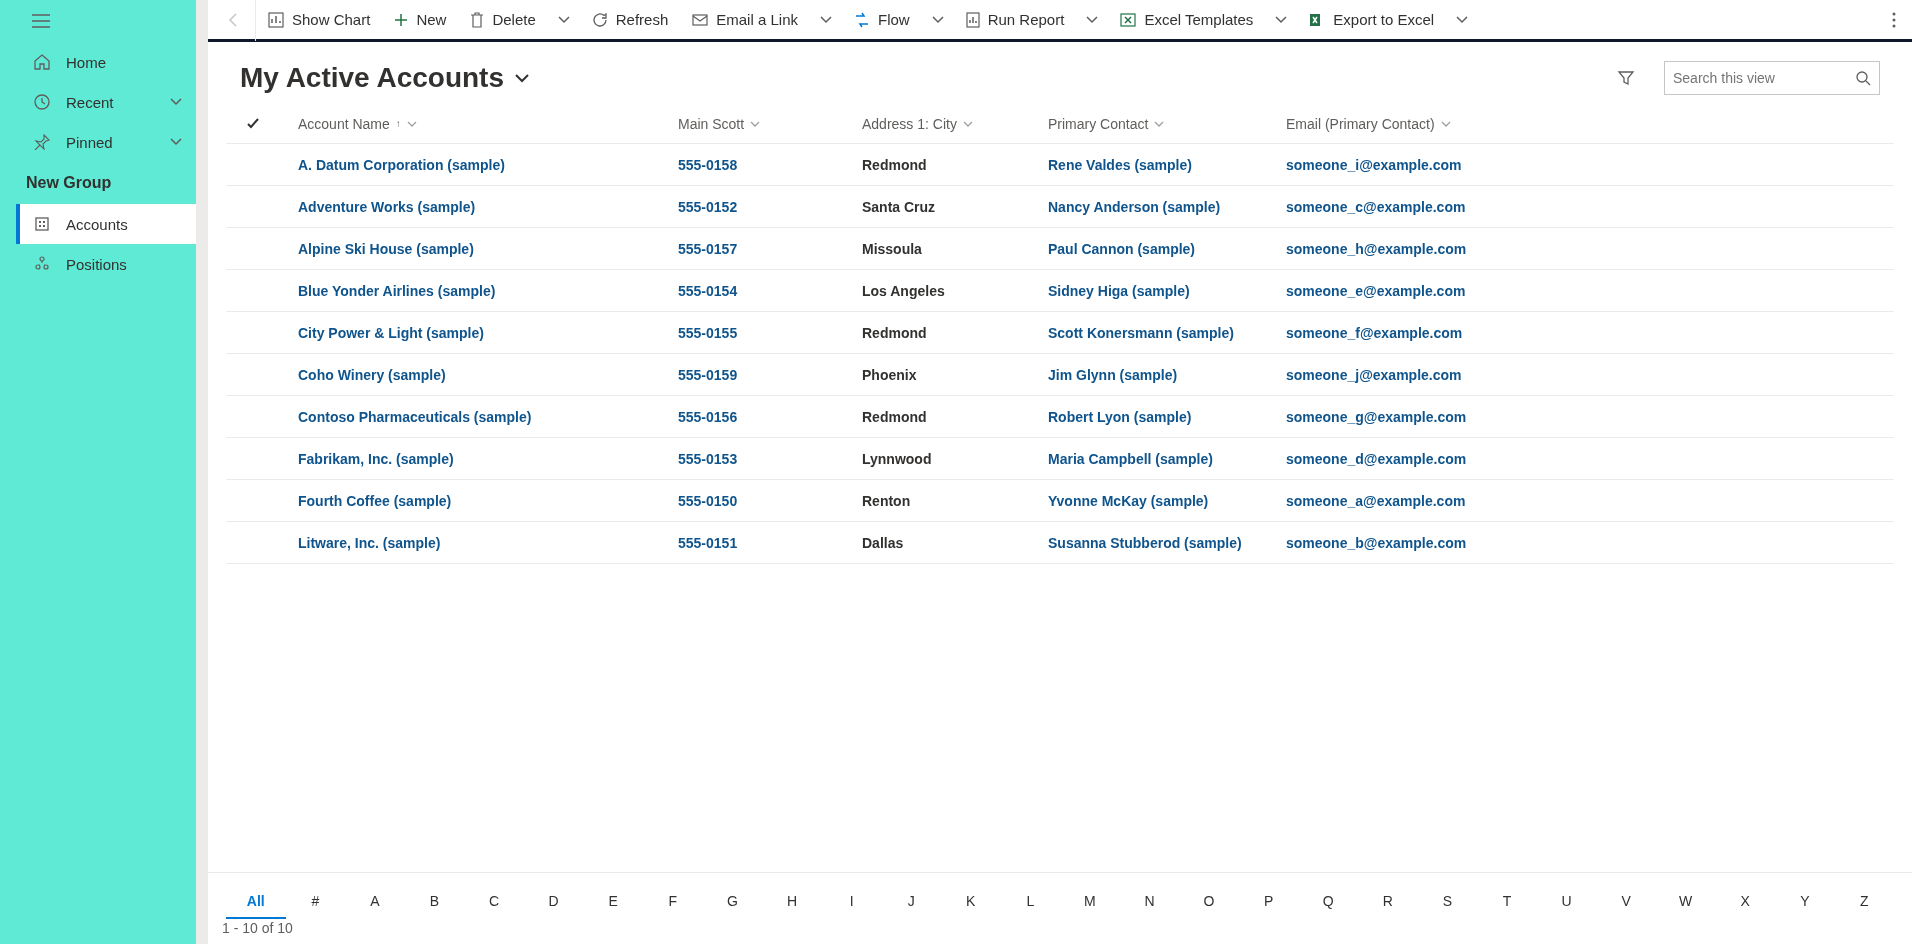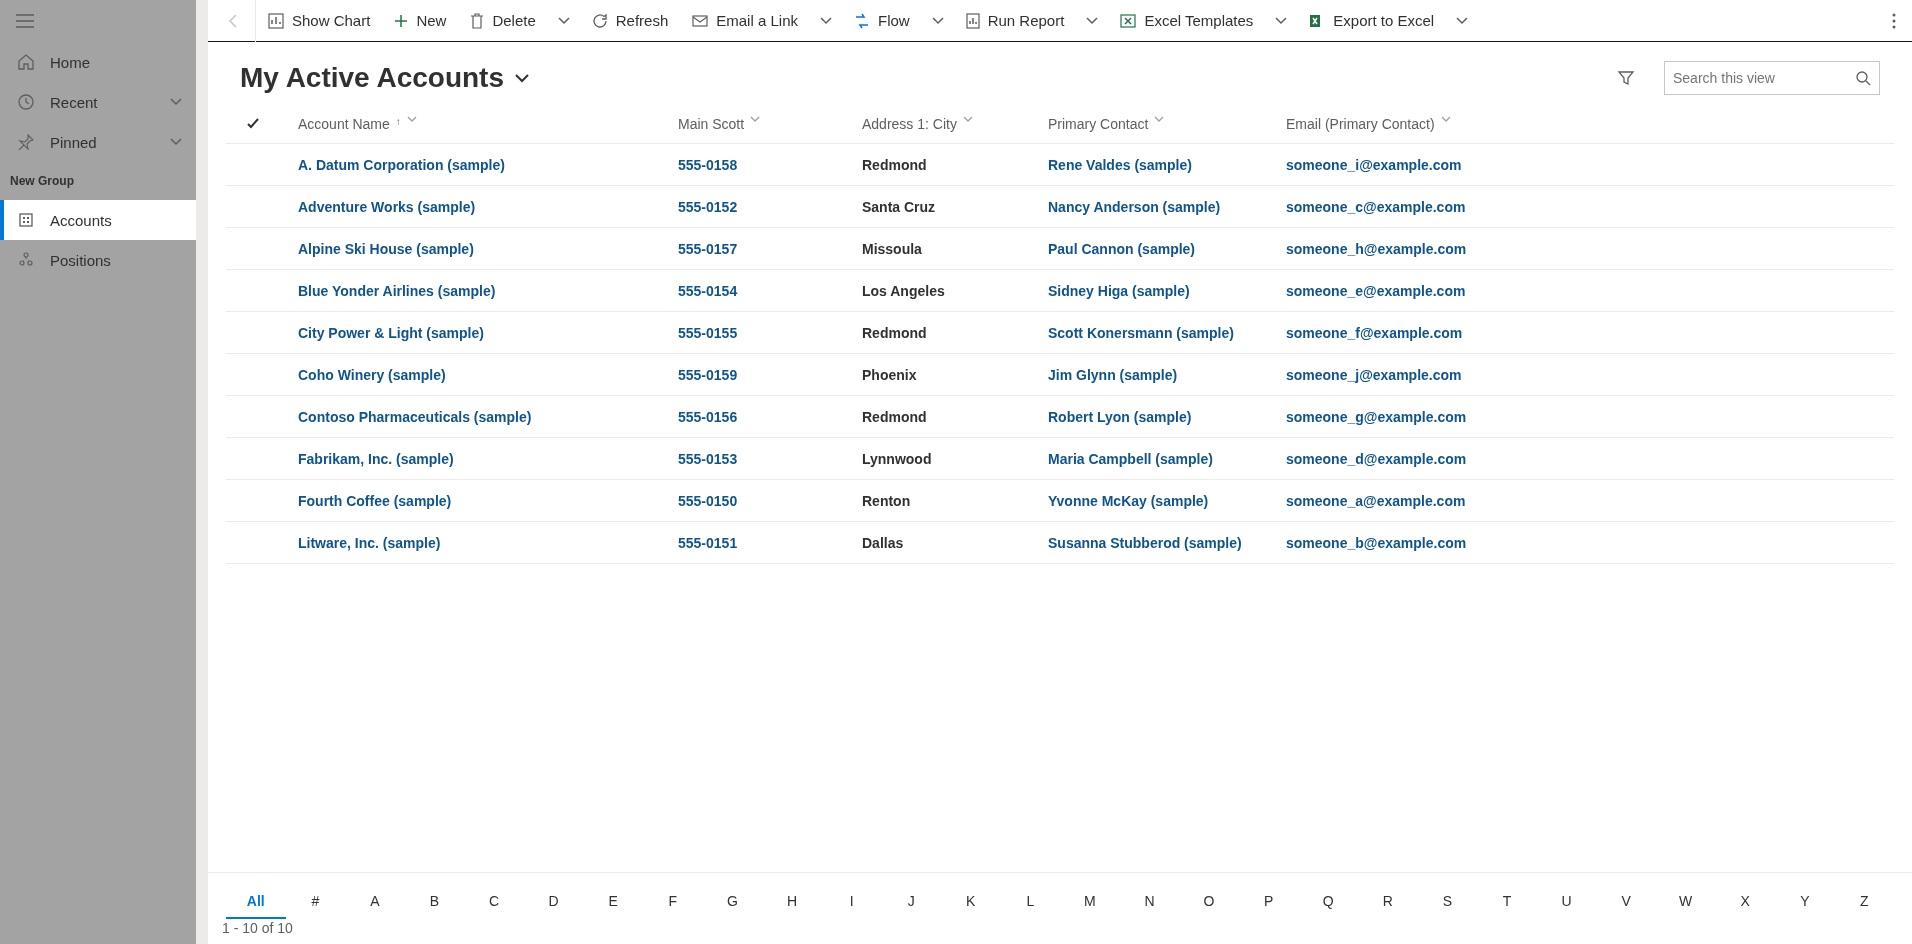--- a/index.html
+++ b/index.html
@@ -1,32 +1,32 @@
 <!DOCTYPE html>
 <html><head>
 <meta charset="utf-8">
 <style>
 * { margin: 0; padding: 0; box-sizing: border-box; font-family: "Segoe UI", Tahoma, sans-serif; }
 body { background: #edebe9; width: 1912px; height: 944px; overflow: hidden; color: #323130; font-size: 14px; }
 
 
-.sidebar { position: absolute; left: 0; top: 0; width: 196px; height: 100%; background: #a3a3a3; }
+.sidebar { position: absolute; left: 0; top: 0; width: 196px; height: 100%; background: #5eead4; padding-left: 16px; }
 .hamburger { padding: 14px 16px; }
 .nav-item { display: flex; align-items: center; padding: 10px 16px; font-size: 15px; cursor: pointer; position: relative; }
 .nav-item .ico { width: 20px; height: 20px; margin-right: 14px; display: flex; align-items: center; justify-content: center; color: #605e5c; }
 .nav-item .chev { position: absolute; right: 14px; color: #605e5c; }
-.nav-group-header { padding: 12px 12px 12px 10px; font-size: 12px; font-weight: 600; color: #323130; }
+.nav-group-header { padding: 12px 12px 12px 10px; font-size: 16px; font-weight: 600; color: #323130; }
 .nav-item.active { background: #fff; }
 .nav-item.active::before { content: ""; position: absolute; left: 0; top: 0; bottom: 0; width: 4px; background: #0078d4; }
 
 
 .main { position: absolute; left: 208px; right: 0; top: 0; bottom: 0; background: #fff; display: flex; flex-direction: column; }
 
 
-.cmdbar { height: 42px; display: flex; align-items: center; border-bottom: 1px solid #0f172a; padding: 0 4px; }
+.cmdbar { height: 42px; display: flex; align-items: center; border-bottom: 3px solid #0f172a; padding: 0 4px; }
 .cmdbar .back { width: 44px; height: 42px; display: flex; align-items: center; justify-content: center; color: #c8c6c4; border-right: 1px solid #edebe9; }
 .cmd { display: flex; align-items: center; padding: 0 12px; height: 42px; cursor: pointer; font-size: 15px; color: #323130; }
 .cmd .ci { margin-right: 8px; display: flex; align-items: center; }
 .cmd.chev-only { padding: 0 10px; }
 .cmdbar .spacer { flex: 1; }
 .overflow { padding: 0 12px; display:flex; align-items:center; height:42px; cursor:pointer; }
 
 
 .viewhdr { display: flex; align-items: center; padding: 18px 32px 8px 32px; }
 .viewtitle { font-size: 28px; font-weight: 600; display: flex; align-items: center; cursor: pointer; }
@@ -41,21 +41,21 @@
 .grid { flex: 1; overflow: auto; padding: 0 18px; }
 .grid-header, .grid-row { display: flex; align-items: center; border-bottom: 1px solid #edebe9; }
 .grid-header { height: 40px; color: #605e5c; font-size: 14px; }
 .grid-row { height: 42px; font-weight: bold; }
 .col-check { width: 54px; display: flex; align-items: center; justify-content: center; }
 .col-name { width: 398px; padding-left: 18px; }
 .col-phone { width: 184px; }
 .col-city { width: 186px; }
 .col-contact { width: 238px; }
 .col-email { flex: 1; }
-.gh { display: flex; align-items: flex-start; cursor: pointer; }
+.gh { display: flex; align-items: center; cursor: pointer; }
 .gh .sort { margin-left: 6px; font-size: 10px; }
 .gh .dd { margin-left: 6px; color: #a19f9d; }
 .link { color: #0f548c; cursor: pointer; }
 
 
 .alphabar { display: flex; align-items: flex-start; height: 40px; border-top: 1px solid #edebe9; padding: 12px 18px; }
 .alpha { flex: 1; text-align: center; font-size: 14px; color: #323130; cursor: pointer; padding: 8px 0; }
 .alpha.active { font-weight: 600; border-bottom: 2px solid #0078d4; color: #0078d4; }
 
 

